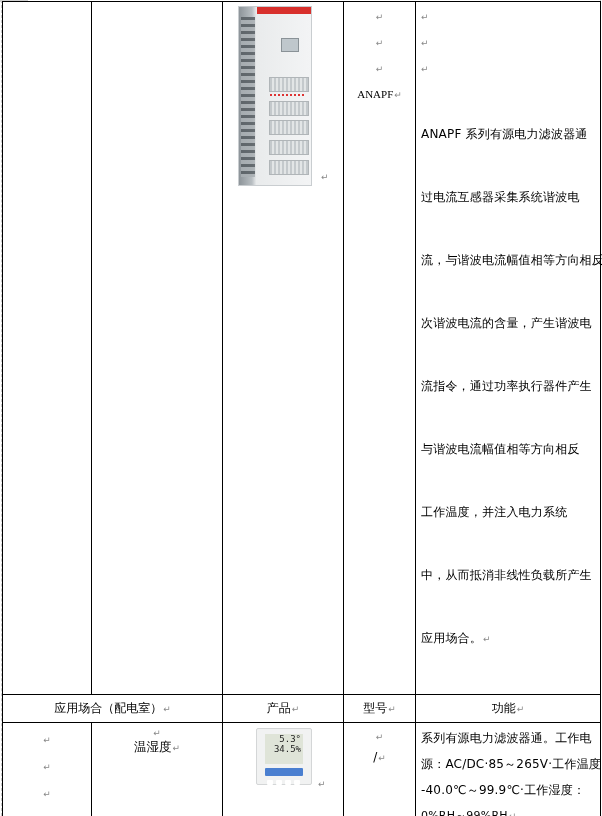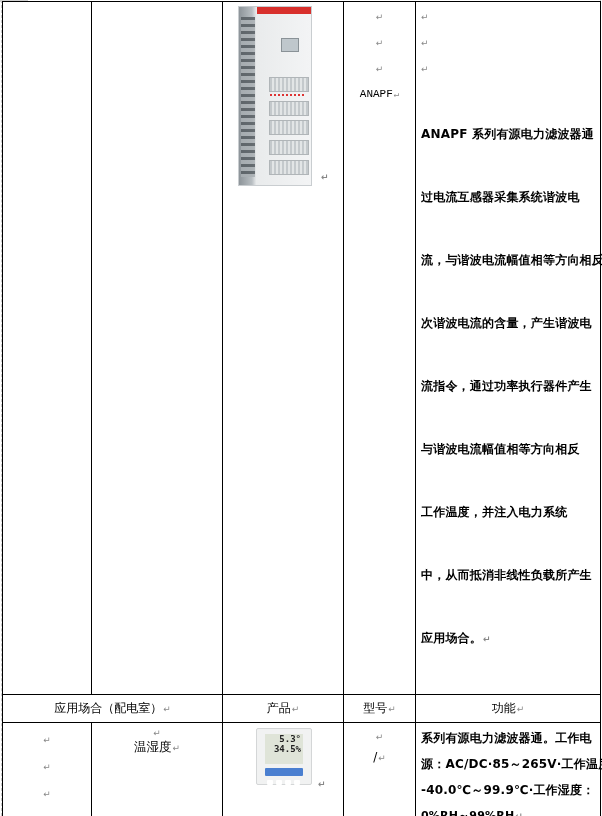--- a/index.html
+++ b/index.html
@@ -10,26 +10,26 @@
   .page-edge-t { position: absolute; top: 0; left: 0; width: 28px; height: 2px; background: #d0d0d0; }
 
   table.doc { position: absolute; left: 2px; top: 1px; border-collapse: collapse; table-layout: fixed; width: 598px; }
   table.doc td { border: 1.5px solid #000; vertical-align: top; padding: 0; font-size: 12px; line-height: 26px; }
   .c1 { width: 89px; } .c2 { width: 131px; } .c3 { width: 121px; } .c4 { width: 72px; } .c5 { width: 185px; }
 
   .mark { color: #888; font-size: 9px; font-family: "DejaVu Sans", sans-serif; }
   .pmark { color: #888; font-size: 9px; margin-left: 1px; }
   .center { text-align: center; }
   .func { padding: 2px 4px 2px 5px !important; font-size: 12.5px; line-height: 20.5px; letter-spacing: 0.2px; }
-  .func .lines div { white-space: nowrap; font-weight: bold; }
+  .func .lines div { white-space: nowrap; }
   .hdr td { height: 24px; text-align: center; vertical-align: middle; font-size: 12.5px; line-height: 24px; }
   .model-cell { text-align: center; padding-top: 2px !important; }
   .model-cell div { line-height: 25px; }
 
-  .imgwrap { position: relative; width: 100%; height: 100%; font-weight: bold; }
+  .imgwrap { position: relative; width: 100%; height: 100%; }
   .pm-img { position: absolute; }
 
   
   .cab { position: absolute; left: 15px; top: 4px; width: 72px; height: 178px; background: linear-gradient(90deg,#8d9499 0%,#b8bec2 18%,#e9ebec 24%,#f3f4f5 100%); border: 1px solid #c9cdd0; }
   .cab .band { position: absolute; left: 18px; right: 0; top: 0; height: 7px; background: #d8302c; }
   .cab .screen { position: absolute; left: 42px; top: 31px; width: 16px; height: 12px; background: #bfc7cc; border: 1px solid #8a9297; }
   .cab .panel { position: absolute; left: 30px; width: 38px; height: 13px; background: repeating-linear-gradient(90deg,#c4c9cc 0 2px,#e2e5e6 2px 4px); border: 1px solid #b0b5b8; }
   .cab .dots { position: absolute; left: 31px; top: 87px; width: 36px; height: 2px; background: repeating-linear-gradient(90deg,#d33 0 2px,transparent 2px 4px); }
   .cab .side { position: absolute; left: 2px; top: 10px; width: 14px; height: 160px; background: repeating-linear-gradient(180deg,#555c61 0 3px,#a9afb3 3px 7px); opacity: .85; }
 
@@ -72,21 +72,21 @@
           <div class="panel" style="top:133px"></div>
           <div class="panel" style="top:153px"></div>
         </div>
         <span class="mark pm-img" style="left:98px;top:170px;line-height:10px;">↵</span>
       </div>
     </td>
     <td class="model-cell">
       <div><span class="mark">↵</span></div>
       <div><span class="mark">↵</span></div>
       <div><span class="mark">↵</span></div>
-      <div style="font-family:Liberation Mono, monospace;font-size:11px;"><span>ANAPF</span><span class="pmark">↵</span></div>
+      <div style="font-family:Liberation Serif, serif;font-size:11px;"><span>ANAPF</span><span class="pmark">↵</span></div>
     </td>
     <td class="func" style="padding-top:2px;">
       <div style="line-height:25px;"><span class="mark">↵</span></div>
       <div style="line-height:25px;"><span class="mark">↵</span></div>
       <div style="line-height:25px;"><span class="mark">↵</span></div>
       <div class="lines" style="line-height:21px;white-space:pre;">
         <div>  ANAPF 系列有源电力滤波器通</div>
         <div>过电流互感器采集系统谐波电</div>
         <div>流，与谐波电流幅值相等方向相反</div>
         <div>次谐波电流的含量，产生谐波电</div>

